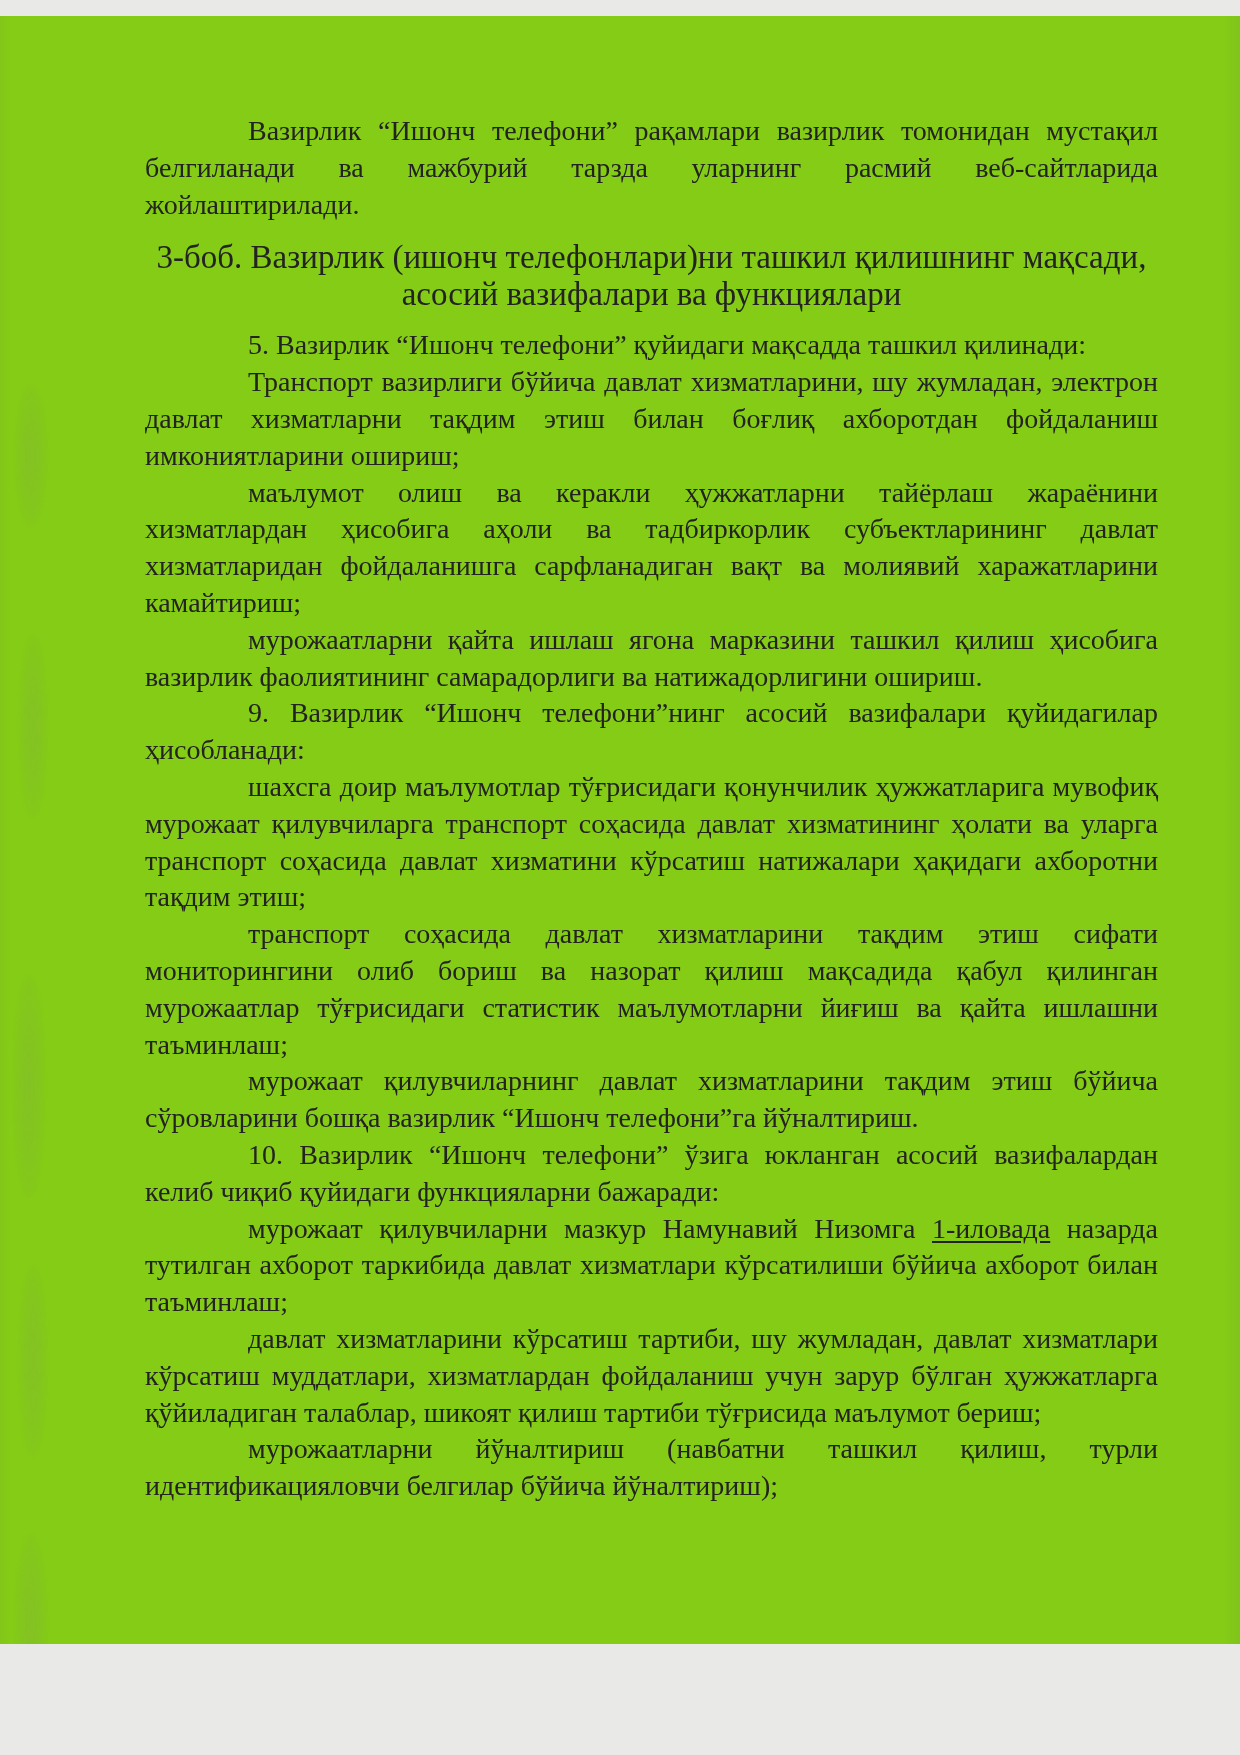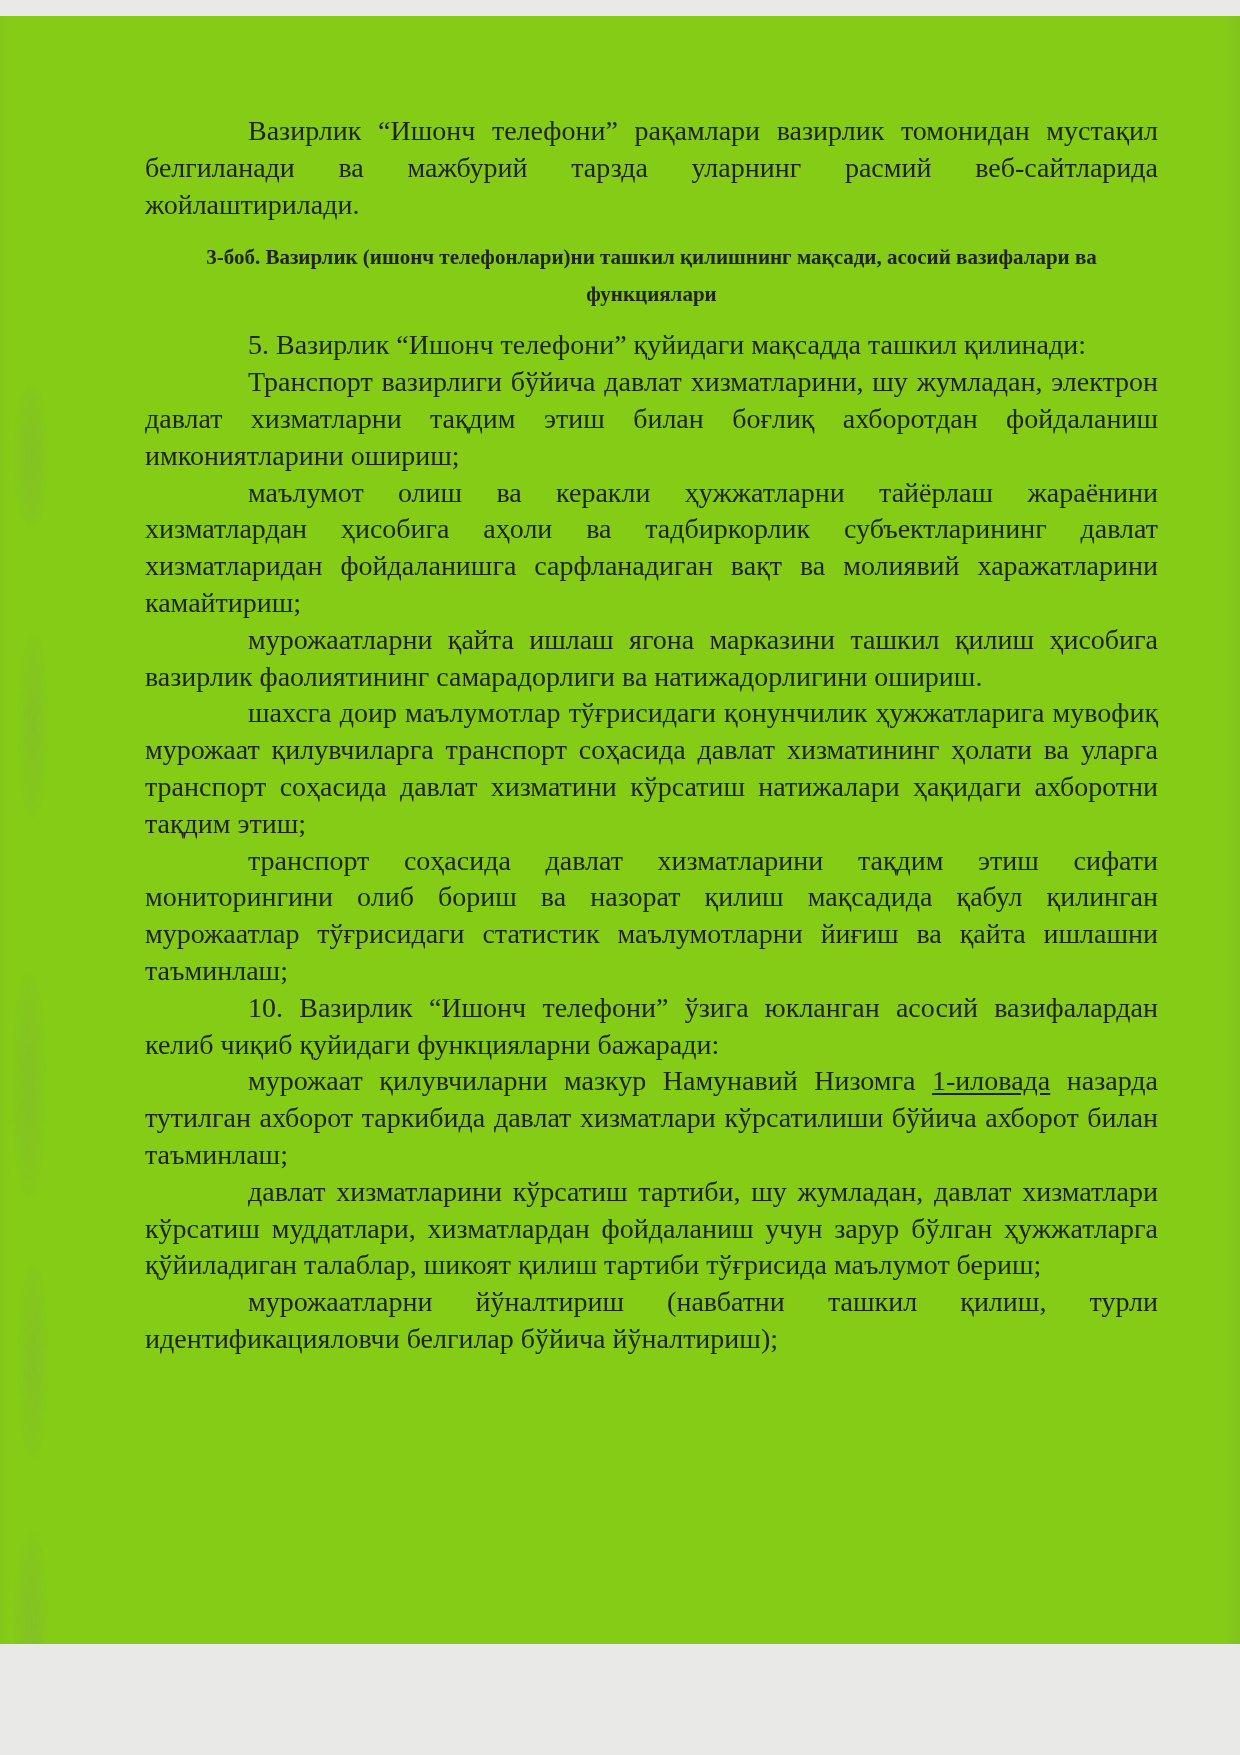--- a/index.html
+++ b/index.html
@@ -47,23 +47,23 @@
     font-size: 28px;
     line-height: 36.8px;
     text-align: justify;
   }
   .doc p.paragraph {
     margin: 0;
     text-indent: 103px;
   }
   .doc h2.heading {
     margin: 16px 0 14px 0;
-    font-size: 21px;
+    font-size: 33px;
     line-height: 37px;
-    font-weight: bold;
+    font-weight: normal;
     text-align: center;
     text-indent: 0;
   }
   .u {
     text-decoration: underline;
     text-underline-offset: 3px;
   }
 </style>
 </head>
 <body>
@@ -77,20 +77,22 @@
   <div class="smudge" style="left:20px; top:1250px; width:26px; height:190px;"></div>
   <div class="smudge" style="left:16px; top:1520px; width:30px; height:170px;"></div>
 
   <div class="doc" id="doc">
       <p class="paragraph"><span>Вазирлик “Ишонч телефони” рақамлари вазирлик томонидан мустақил белгиланади ва мажбурий тарзда уларнинг расмий веб-сайтларида жойлаштирилади.</span></p>
       <h2 class="heading"><span>3-боб. Вазирлик (ишонч телефонлари)ни ташкил қилишнинг мақсади, асосий вазифалари ва функциялари</span></h2>
       <p class="paragraph"><span>5. Вазирлик “Ишонч телефони” қуйидаги мақсадда ташкил қилинади:</span></p>
       <p class="paragraph"><span>Транспорт вазирлиги бўйича давлат хизматларини, шу жумладан, электрон давлат хизматларни тақдим этиш билан боғлиқ ахборотдан фойдаланиш имкониятларини ошириш;</span></p>
       <p class="paragraph"><span>маълумот олиш ва керакли ҳужжатларни тайёрлаш жараёнини хизматлардан ҳисобига аҳоли ва тадбиркорлик субъектларининг давлат хизматларидан фойдаланишга сарфланадиган вақт ва молиявий харажатларини камайтириш;</span></p>
       <p class="paragraph"><span>мурожаатларни қайта ишлаш ягона марказини ташкил қилиш ҳисобига вазирлик фаолиятининг самарадорлиги ва натижадорлигини ошириш.</span></p>
+      <p class="paragraph"><span>9. Вазирлик “Ишонч телефони”нинг асосий вазифалари қуйидагилар ҳисобланади:</span></p>
       <p class="paragraph"><span>шахсга доир маълумотлар тўғрисидаги қонунчилик ҳужжатларига мувофиқ мурожаат қилувчиларга транспорт соҳасида давлат хизматининг ҳолати ва уларга транспорт соҳасида давлат хизматини кўрсатиш натижалари ҳақидаги ахборотни тақдим этиш;</span></p>
       <p class="paragraph"><span>транспорт соҳасида давлат хизматларини тақдим этиш сифати мониторингини олиб бориш ва назорат қилиш мақсадида қабул қилинган мурожаатлар тўғрисидаги статистик маълумотларни йиғиш ва қайта ишлашни таъминлаш;</span></p>
+      <p class="paragraph"><span>мурожаат қилувчиларнинг давлат хизматларини тақдим этиш бўйича сўровларини бошқа вазирлик “Ишонч телефони”га йўналтириш.</span></p>
       <p class="paragraph"><span>10. Вазирлик “Ишонч телефони” ўзига юкланган асосий вазифалардан келиб чиқиб қуйидаги функцияларни бажаради:</span></p>
       <p class="paragraph"><span>мурожаат қилувчиларни мазкур Намунавий Низомга </span><span class="u">1-иловада</span><span> назарда тутилган ахборот таркибида давлат хизматлари кўрсатилиши бўйича ахборот билан таъминлаш;</span></p>
       <p class="paragraph"><span>давлат хизматларини кўрсатиш тартиби, шу жумладан, давлат хизматлари кўрсатиш муддатлари, хизматлардан фойдаланиш учун зарур бўлган ҳужжатларга қўйиладиган талаблар, шикоят қилиш тартиби тўғрисида маълумот бериш;</span></p>
       <p class="paragraph"><span>мурожаатларни йўналтириш (навбатни ташкил қилиш, турли идентификацияловчи белгилар бўйича йўналтириш);</span></p>
     </div>
 </div>
 
 </body></html>

